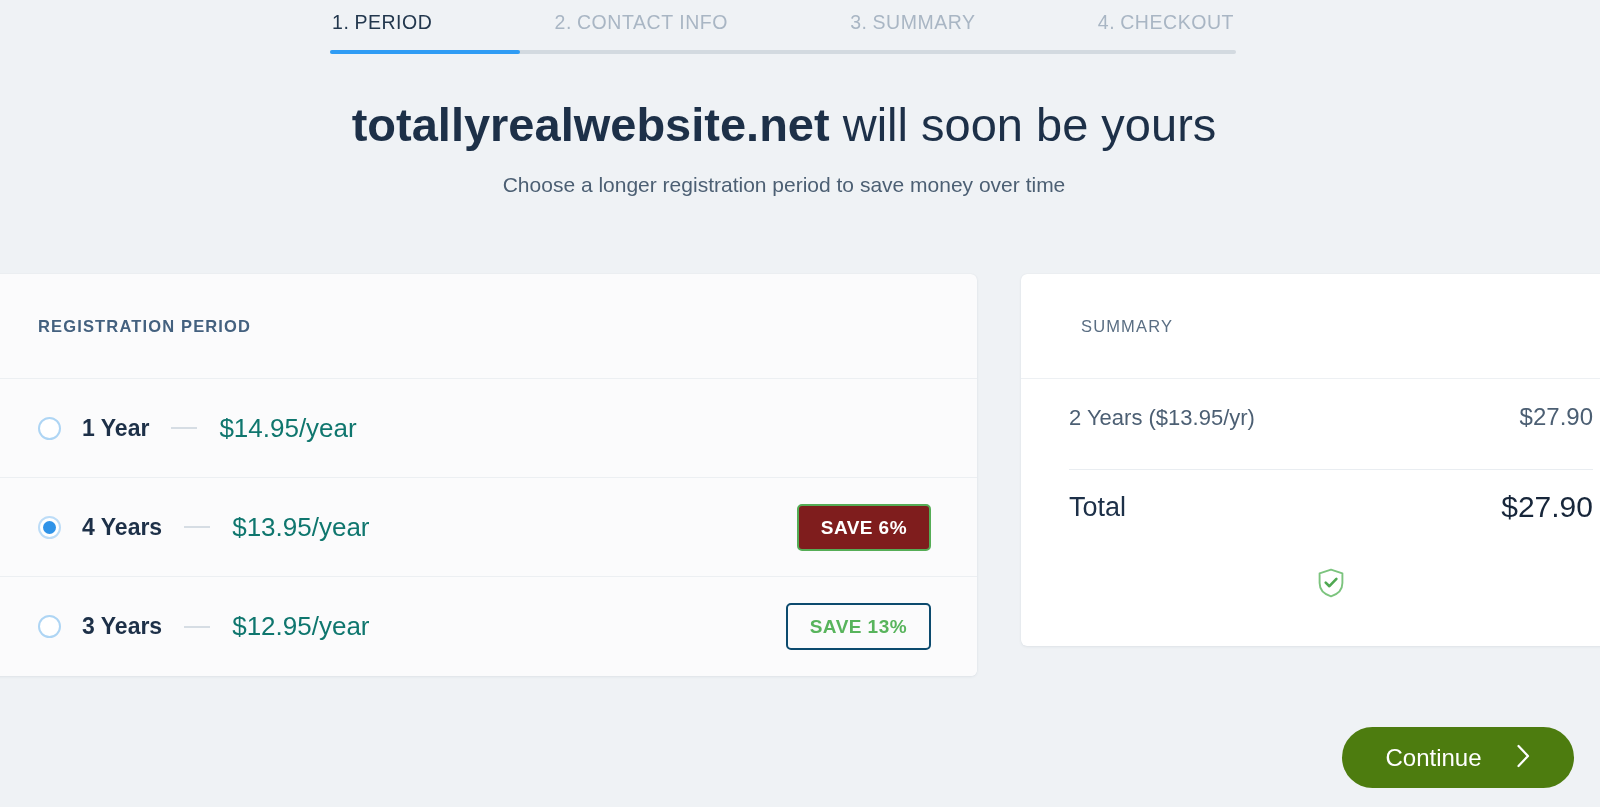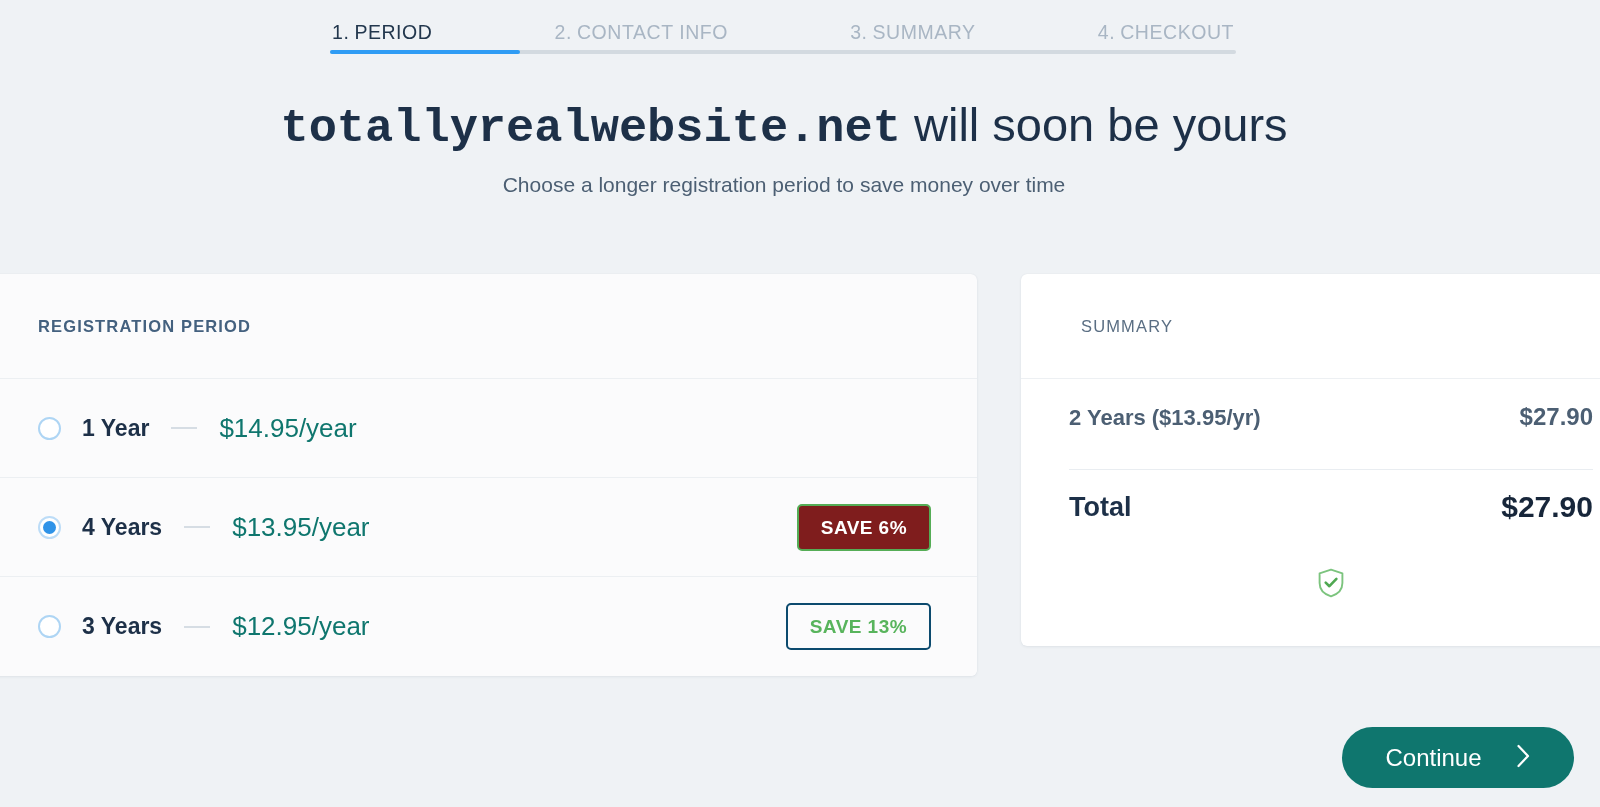--- a/index.html
+++ b/index.html
@@ -27,21 +27,21 @@
   .steps {
     position: absolute;
     left: 330px;
     top: 0px;
     width: 906px;
   }
   .steps-row {
     display: flex;
     align-items: flex-start;
     justify-content: space-between;
-    padding: 18px 2px;
+    padding: 8px 2px;
     height: 32px;
   }
   .step {
     font-size: 19.5px;
     letter-spacing: 0.55px;
     color: #a9b6c4;
     white-space: nowrap;
     line-height: 28px;
   }
   .step .step-num { margin-right: 5px; }
@@ -74,21 +74,20 @@
     width: 1568px;
     text-align: center;
     font-size: 47px;
     line-height: 58px;
     color: #1d3048;
     font-weight: 400;
     white-space: nowrap;
   }
   .headline .domain {
     font-weight: 700;
-    font-family: Liberation Mono, monospace;
   }
   .subhead {
     position: absolute;
     left: 0;
     top: 170px;
     width: 1568px;
     text-align: center;
     font-size: 21px;
     line-height: 30px;
     color: #4c5f73;
@@ -223,21 +222,20 @@
     margin-left: 12px;
   }
   .summary-body {
     padding: 24px 48px 0 48px;
   }
   .summary-line {
     display: flex;
     align-items: baseline;
     justify-content: space-between;
     height: 66px;
-    font-weight: bold;
   }
   .summary-line .lbl {
     font-size: 22px;
     color: #4c5f73;
     white-space: nowrap;
   }
   .summary-line .val {
     font-size: 24px;
     color: #4c5f73;
     white-space: nowrap;
@@ -274,21 +272,21 @@
 
   
   .continue-btn {
     position: absolute;
     left: 1342px;
     top: 727px;
     width: 232px;
     height: 61px;
     border: none;
     border-radius: 31px;
-    background: #0f766e;
+    background: #4d7c0f;
     color: #ffffff;
     display: flex;
     align-items: center;
     justify-content: center;
     gap: 34px;
     cursor: pointer;
     padding: 0 26px;
     box-sizing: border-box;
     font-family: inherit;
   }

